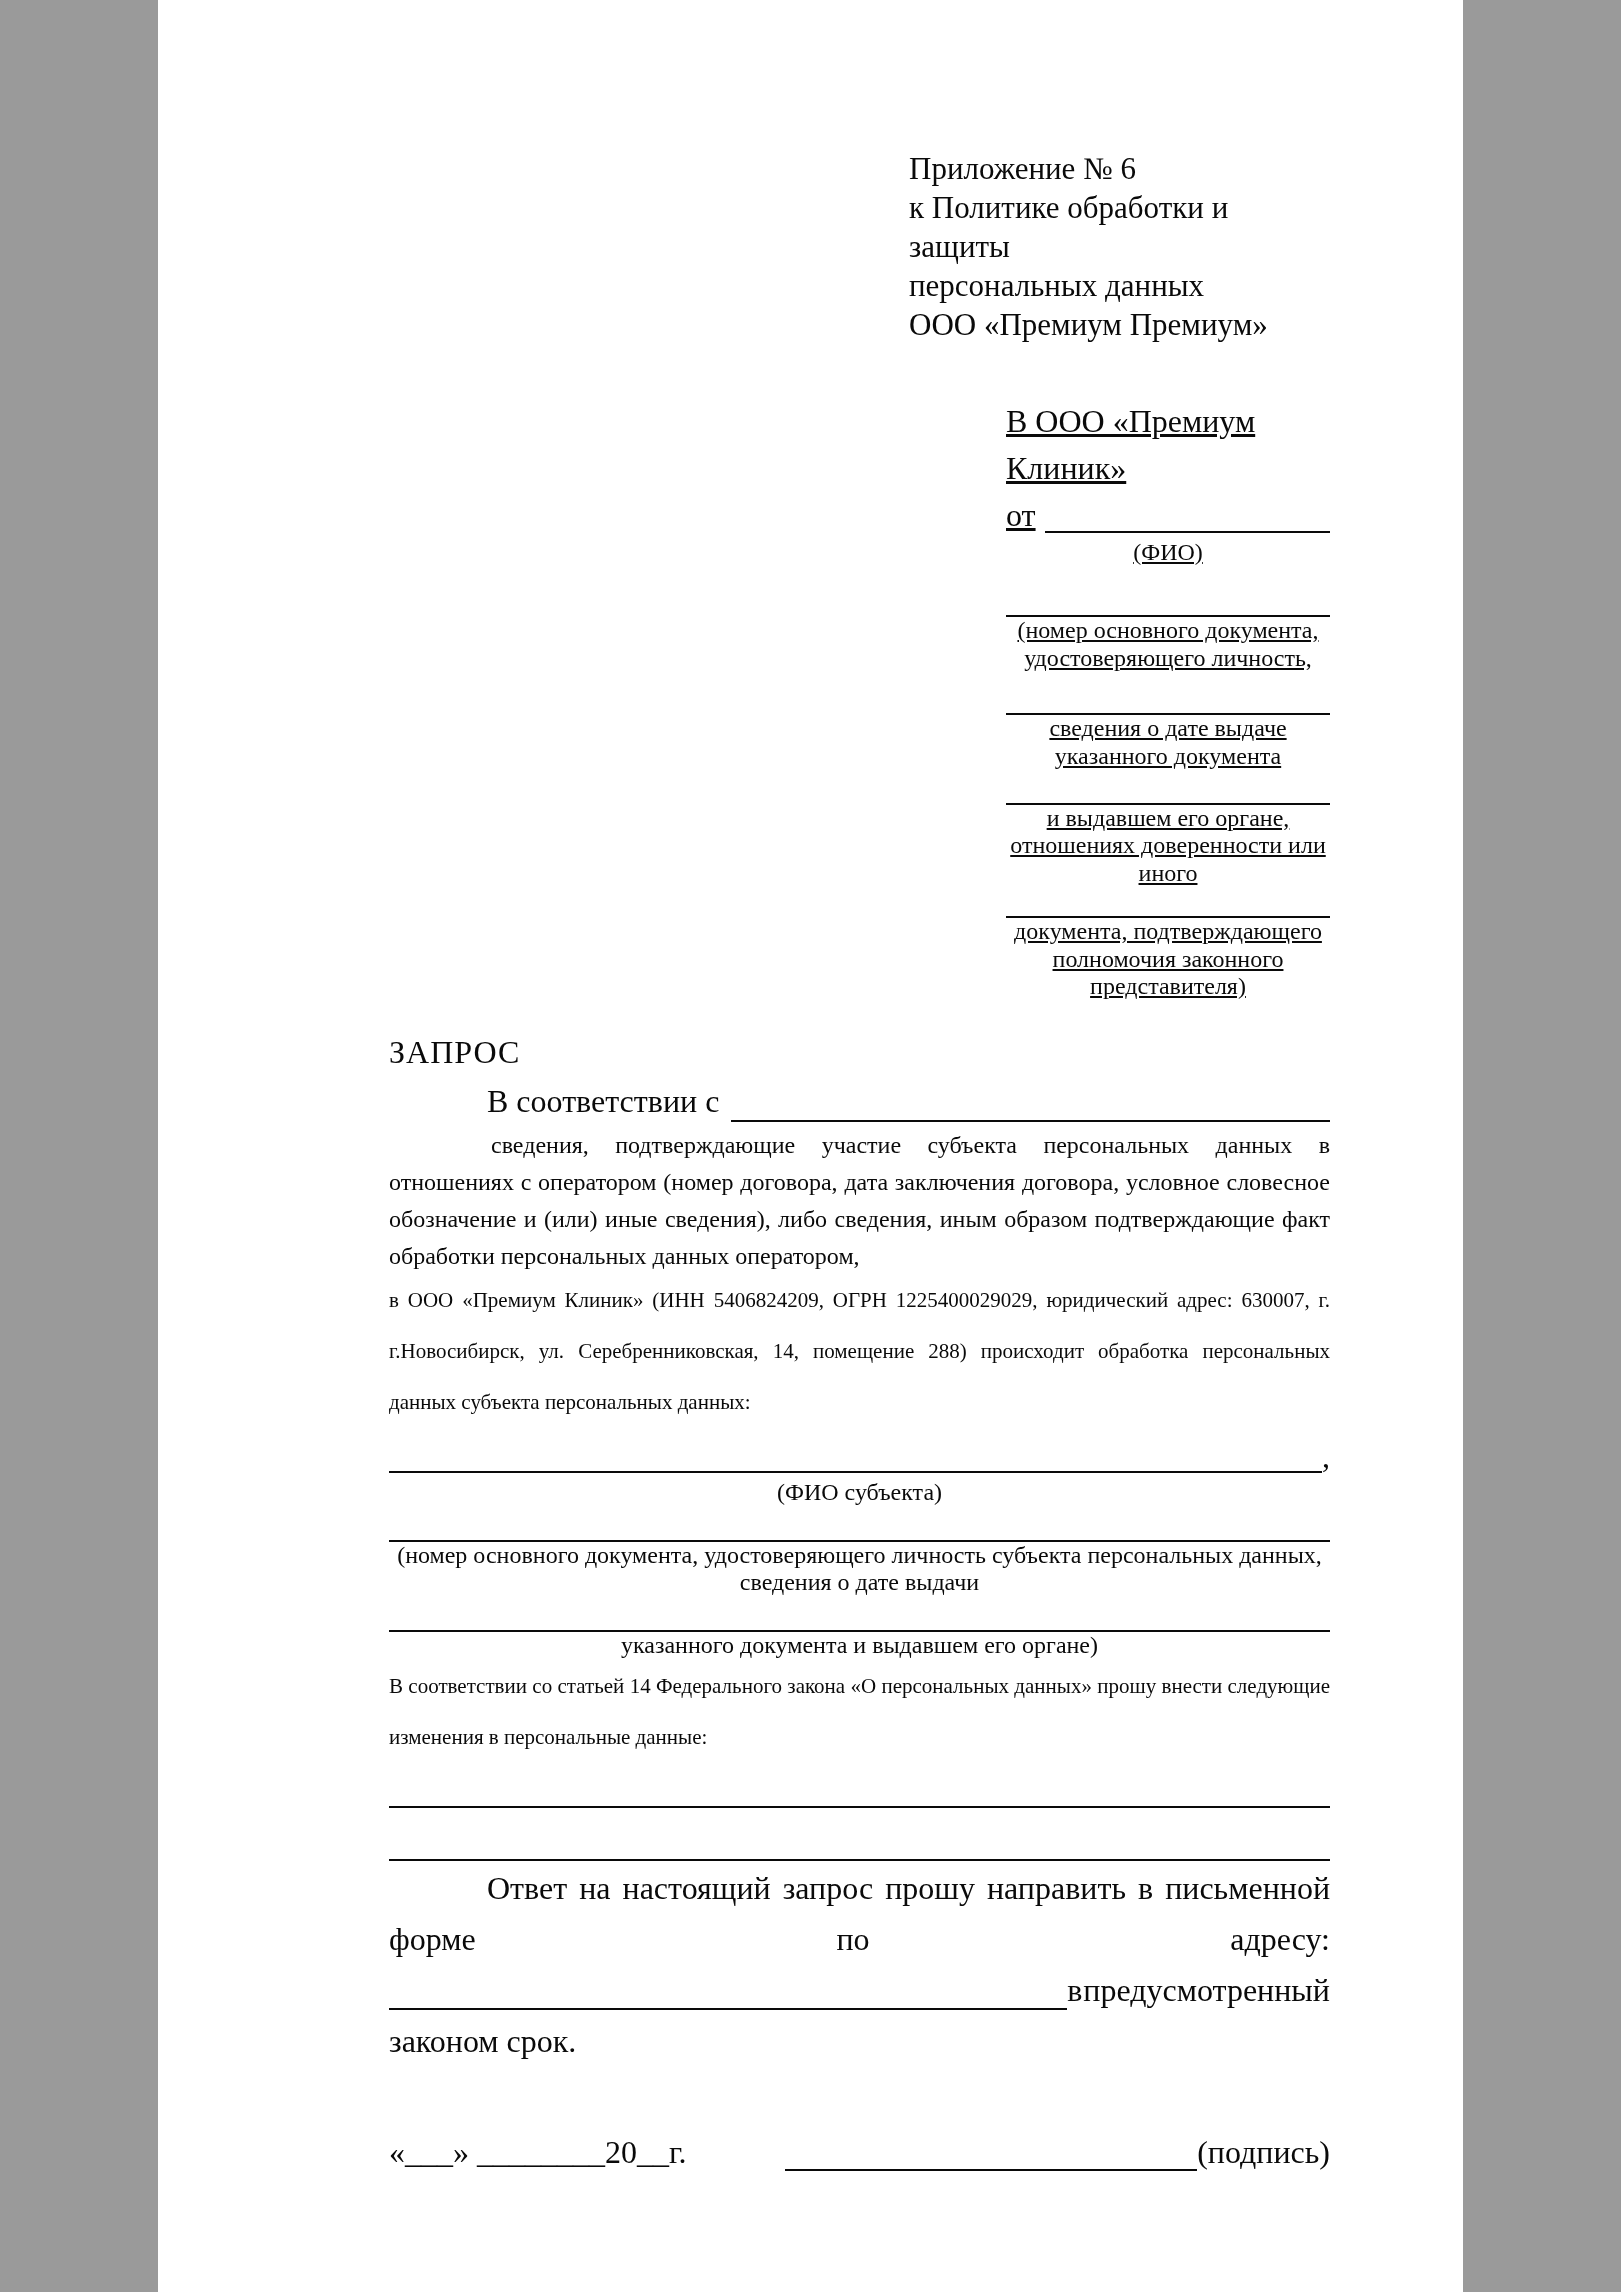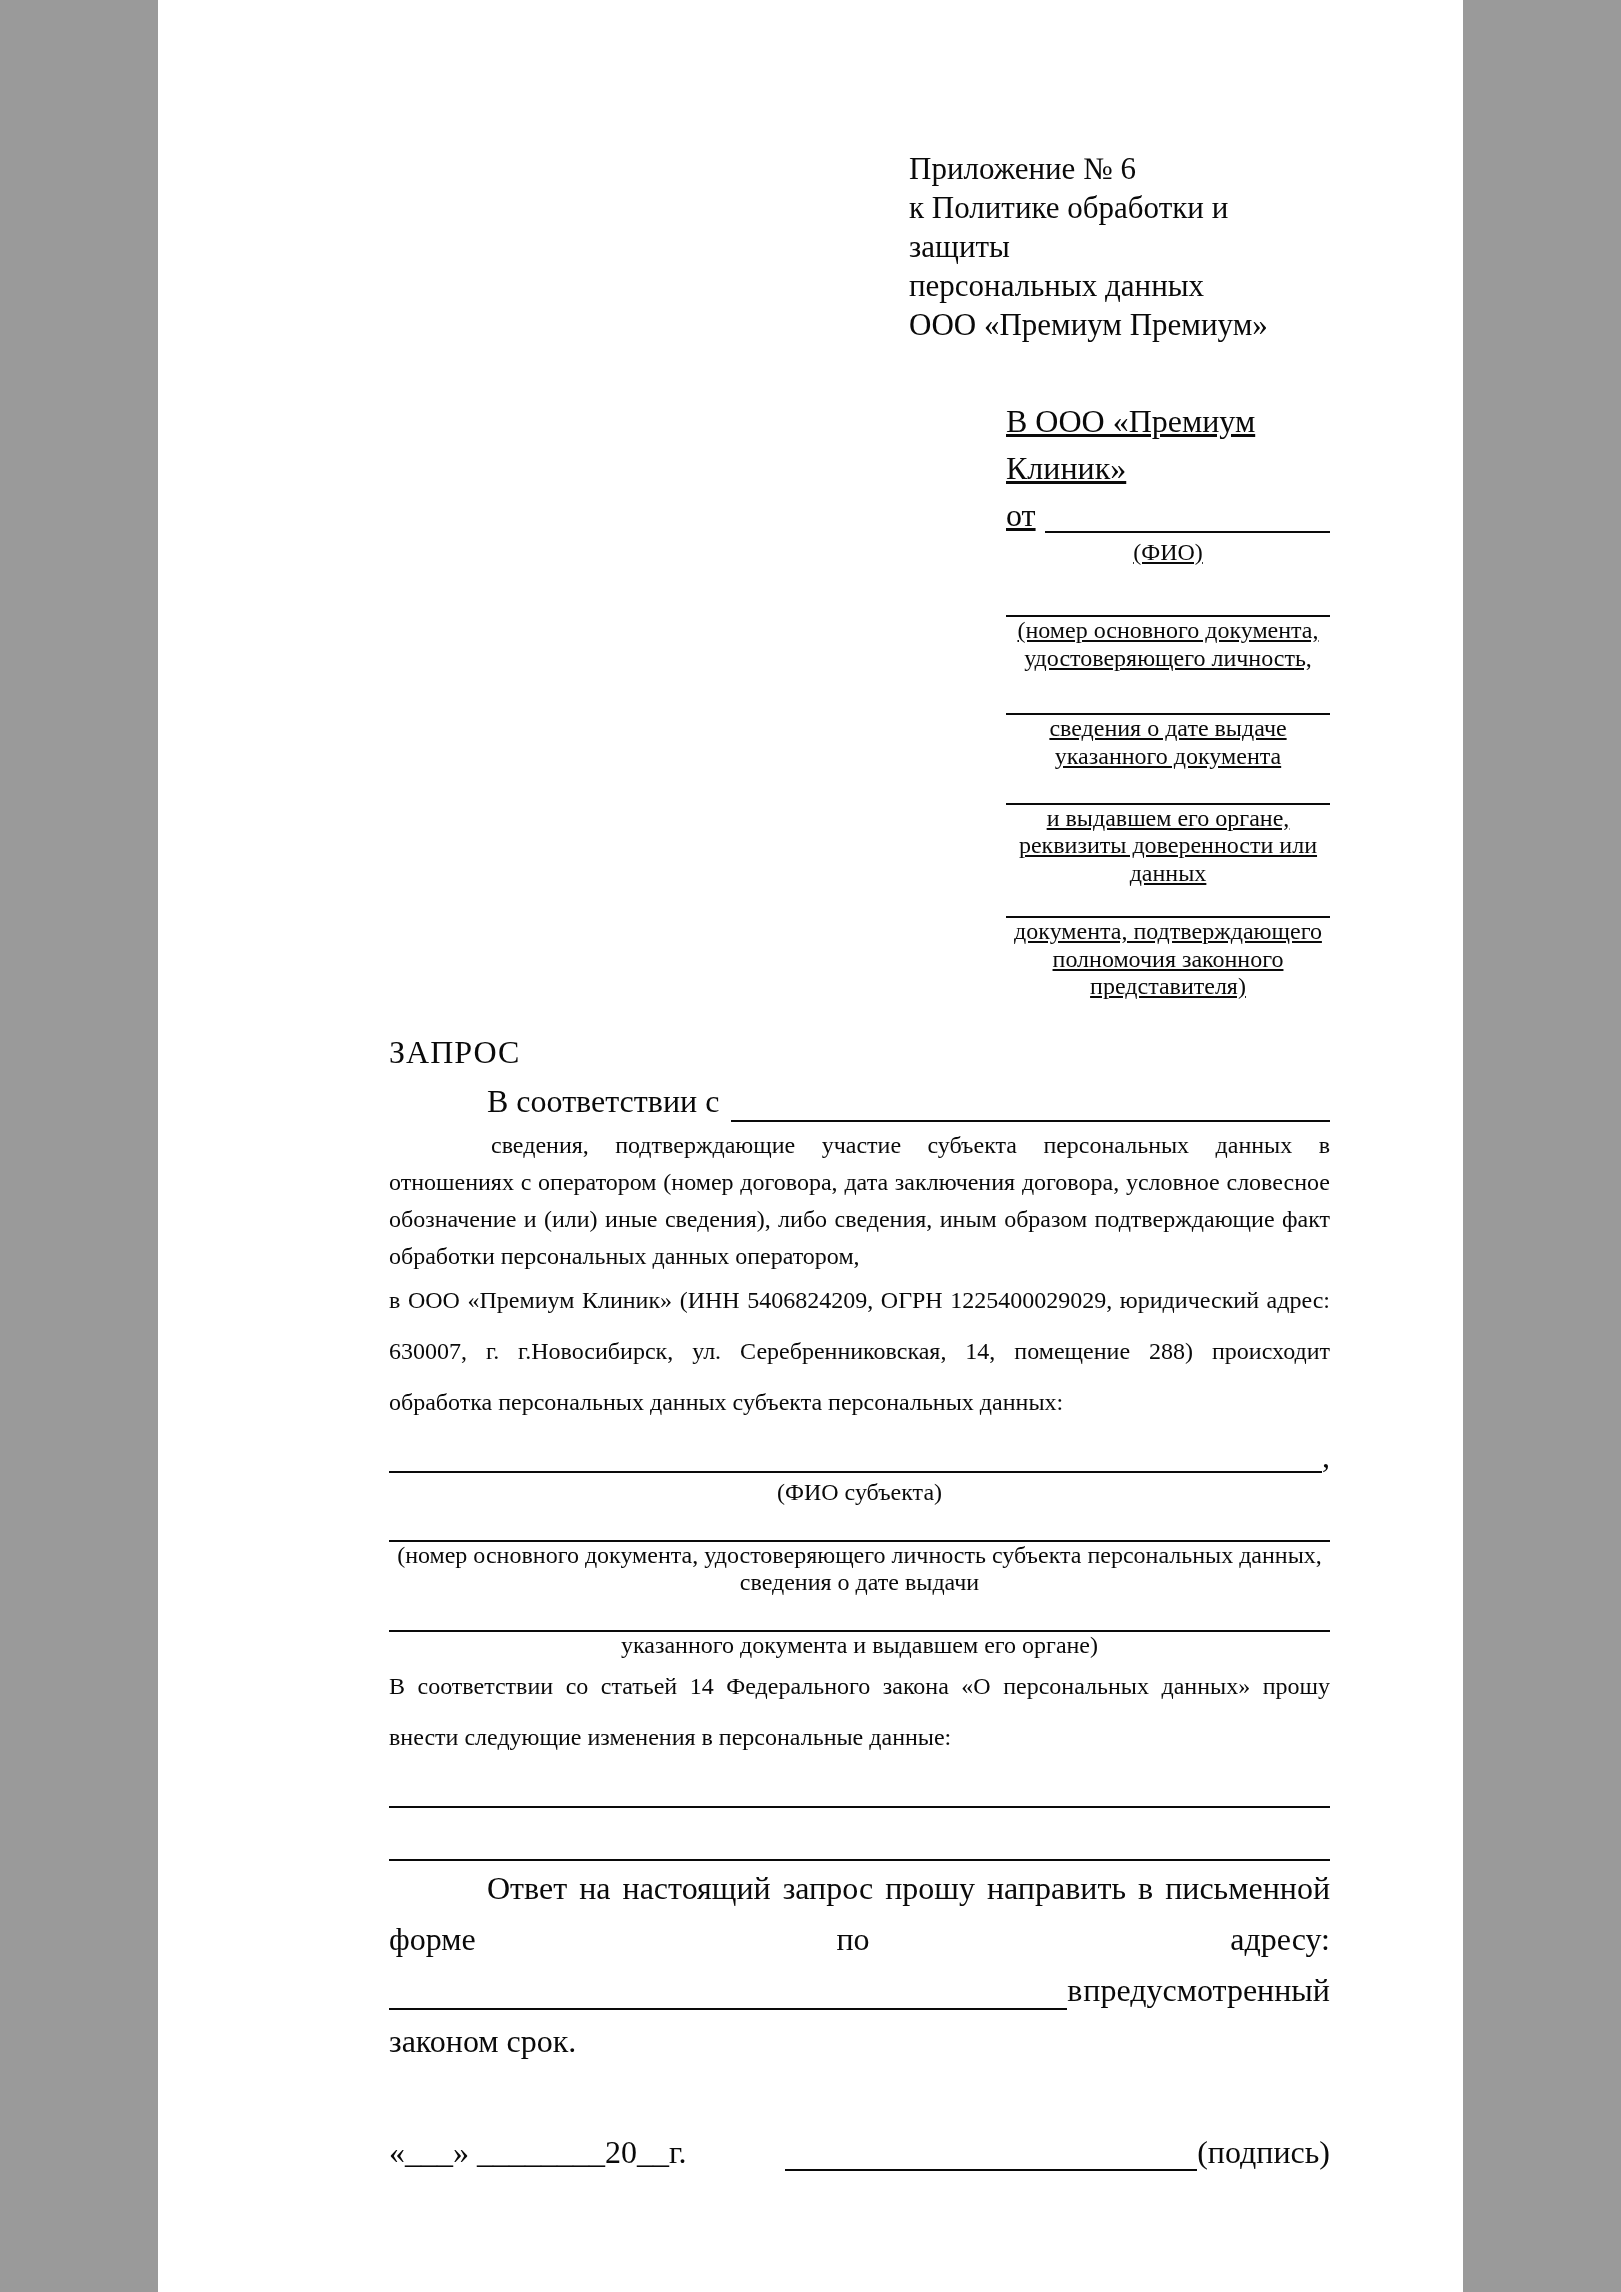--- a/index.html
+++ b/index.html
@@ -64,21 +64,21 @@
   .intro-row { display: flex; font-size: 32px; line-height: 51px; }
   .intro-indent { width: 98px; flex: none; }
   .intro-row .fline { flex: 1; margin-left: 11.8px; }
   .small-note {
     font-size: 24px;
     line-height: 37px;
     text-align: justify;
     text-indent: 102px;
   }
   .body-par {
-    font-size: 24px;
+    font-size: 21px;
     line-height: 51px;
     text-align: justify;
   }
   .comma-row { display: flex; font-size: 32px; line-height: 45px; margin-top: 5.9px; }
   .comma-row .fline { flex: 1; }
   .comma-row .comma { flex: none; }
   .unit-line-b { margin-top: 33px; }
   .law-par { margin-top: 2px; }
   .blank-1 { margin-top: 43px; }
   .blank-2 { margin-top: 51px; }
@@ -131,21 +131,21 @@
     </div>
     <div class="cap">(ФИО)</div>
 
     <div class="fill-line gap-a"></div>
     <div class="cap">(номер основного документа, удостоверяющего личность,</div>
 
     <div class="fill-line gap-b"></div>
     <div class="cap">сведения о дате выдаче указанного документа</div>
 
     <div class="fill-line gap-c"></div>
-    <div class="cap">и выдавшем его органе, реквизиты доверенности или данных</div>
+    <div class="cap">и выдавшем его органе, отношениях доверенности или иного</div>
 
     <div class="fill-line gap-d"></div>
     <div class="cap">документа, подтверждающего полномочия законного представителя)</div>
   </div>
 
   <div class="request-heading">ЗАПРОС</div>
 
   <div class="intro-row">
     <span class="intro-indent"></span>
     <span>В соответствии с</span>

